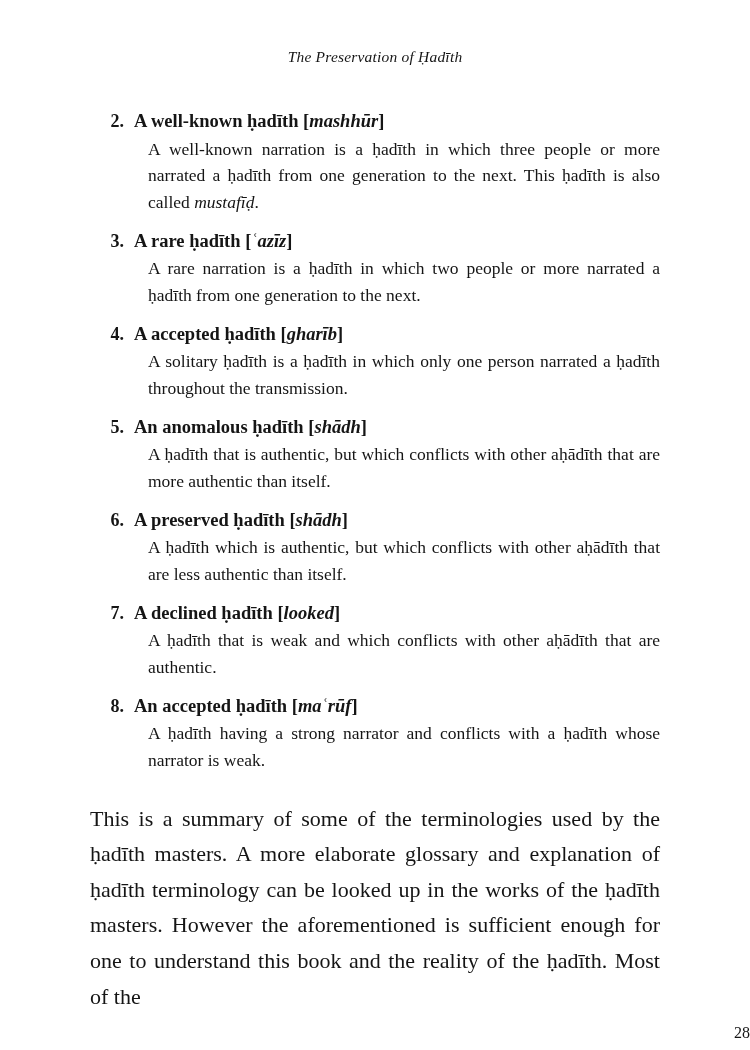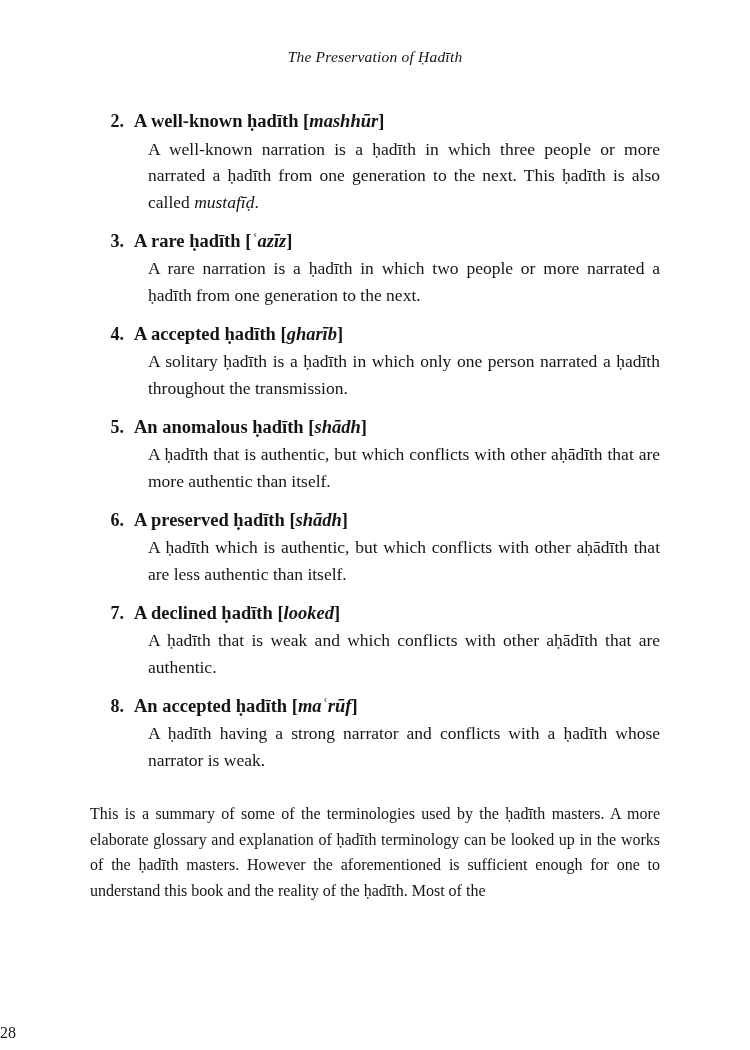--- a/index.html
+++ b/index.html
@@ -77,31 +77,31 @@
   .item-desc .ital {
     font-style: italic;
   }
   .interlude {
     font-size: 17.5px;
     line-height: 1.55;
     margin: 10px 0 6px 0;
     padding-left: 0;
   }
   .closing {
-    font-size: 16px;
+    font-size: 22px;
     line-height: 1.62;
     text-align: justify;
     margin: 18px 0 0 0;
   }
   .folio {
     position: absolute;
     bottom: 56px;
     left: 0;
-    right: 8px;
-    text-align: left;
+    right: 0;
+    text-align: right;
     font-size: 16px;
   }
 </style>
 </head>
 <body>
 
 <div class="page">
 
   <div class="running-head">The Preservation of Ḥadīth</div>
 

